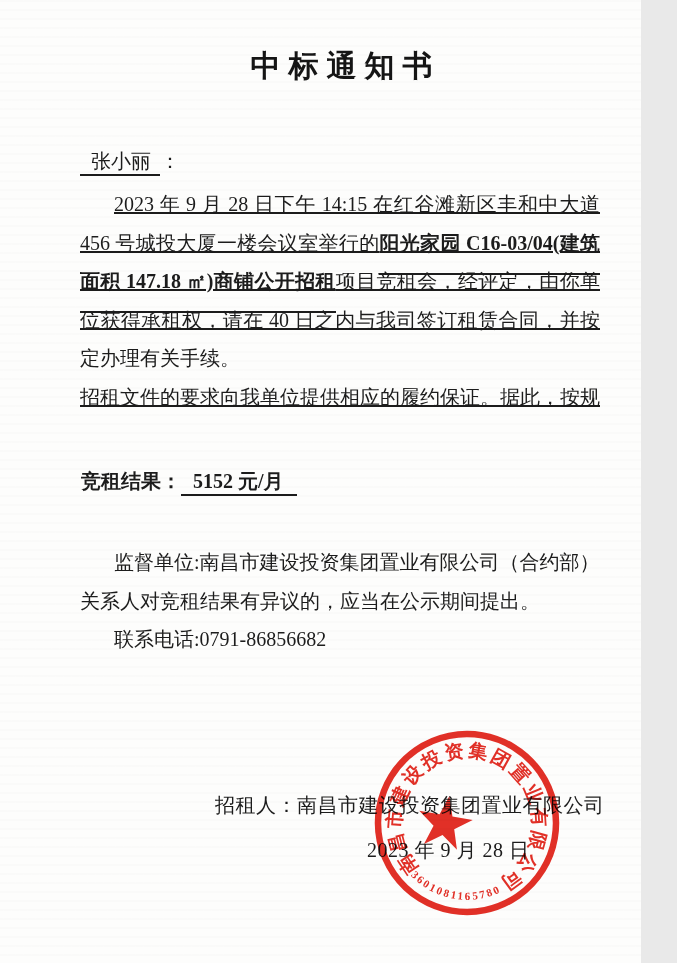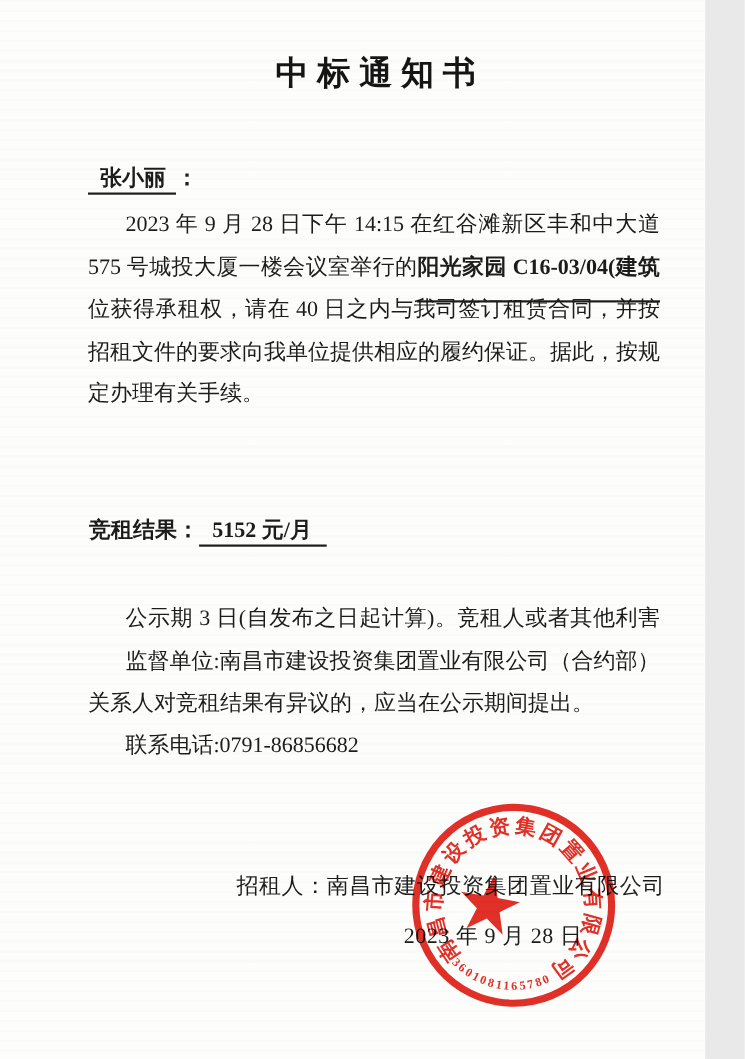--- a/index.html
+++ b/index.html
@@ -16,36 +16,36 @@
     color:#1c1c1c;
   }
   .doc-title{
     position:absolute;top:46px;left:0;width:677px;margin:0;
     text-align:center;font-size:30px;font-weight:bold;
     letter-spacing:8px;padding-left:14px;box-sizing:border-box;
     color:#151515;
   }
   .salutation{
     position:absolute;left:80px;top:148px;
-    font-size:20px;font-weight:bold;
+    font-size:20px;font-weight:normal;
   }
   .salutation .name{
     border-bottom:2px solid #1c1c1c;
     padding:0 9px 2px 11px;
   }
   .body-block{
     position:absolute;left:80px;top:185px;width:520px;
     font-size:20px;line-height:38.6px;
   }
   .pub-block{
     position:absolute;left:80px;top:543px;width:520px;
     font-size:20px;line-height:38.6px;
   }
   .line{text-align:justify;}
-  .line.fill{text-align-last:justify;}
+  .line.fill{text-align-last:justify;text-decoration:underline;}
   .line.indent{text-indent:34px;}
   .useg{font-weight:bold;border-bottom:2px solid #1c1c1c;padding-bottom:19px;}
   .result-line{
     position:absolute;left:81px;top:468px;
     font-size:20px;font-weight:bold;
   }
   .result-line .value{
     border-bottom:2px solid #1c1c1c;
     padding:0 13px 2px 12px;
   }
@@ -69,32 +69,32 @@
 <div class="page">
 
   <h1 class="doc-title">中标通知书</h1>
 
   <div class="salutation">
     <span class="name">张小丽</span><span>：</span>
   </div>
 
   <div class="body-block">
     <div class="line fill indent"><span>2023 年 9 月 28 日下午 14:15 在红谷滩新区丰和中大道</span></div>
-    <div class="line fill"><span>575 号城投大厦一楼会议室举行的</span><span class="useg">阳光家园 C16-03/04(建筑</span></div>
+    <div class="line fill"><span>456 号城投大厦一楼会议室举行的</span><span class="useg">阳光家园 C16-03/04(建筑</span></div>
+    <div class="line fill"><span class="useg">面积 147.18 ㎡)商铺公开招租</span><span>项目竞租会，经评定，由你单</span></div>
     <div class="line fill"><span>位获得承租权，请在 40 日之内与我司签订租赁合同，并按</span></div>
+    <div class="line"><span>定办理有关手续。</span></div>
     <div class="line fill"><span>招租文件的要求向我单位提供相应的履约保证。据此，按规</span></div>
-    <div class="line"><span>定办理有关手续。</span></div>
   </div>
 
   <div class="result-line">
     <span>竞租结果：</span><span class="value">5152 元/月</span>
   </div>
 
   <div class="pub-block">
-    <div class="line fill indent"><span>公示期 3 日(自发布之日起计算)。竞租人或者其他利害</span></div>
     <div class="line indent"><span>监督单位:南昌市建设投资集团置业有限公司（合约部）</span></div>
     <div class="line"><span>关系人对竞租结果有异议的，应当在公示期间提出。</span></div>
     <div class="line indent"><span>联系电话:0791-86856682</span></div>
   </div>
 
   <div class="lessor-line">
     <span>招租人：</span><span>南昌市建设投资集团置业有限公司</span>
   </div>
 
   <div class="date-line">2023 年 9 月 28 日</div>

